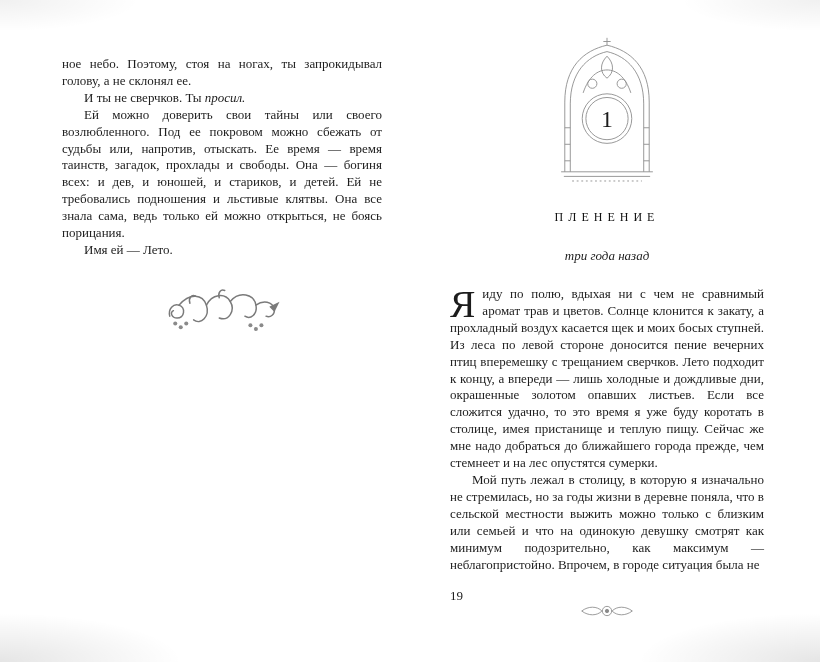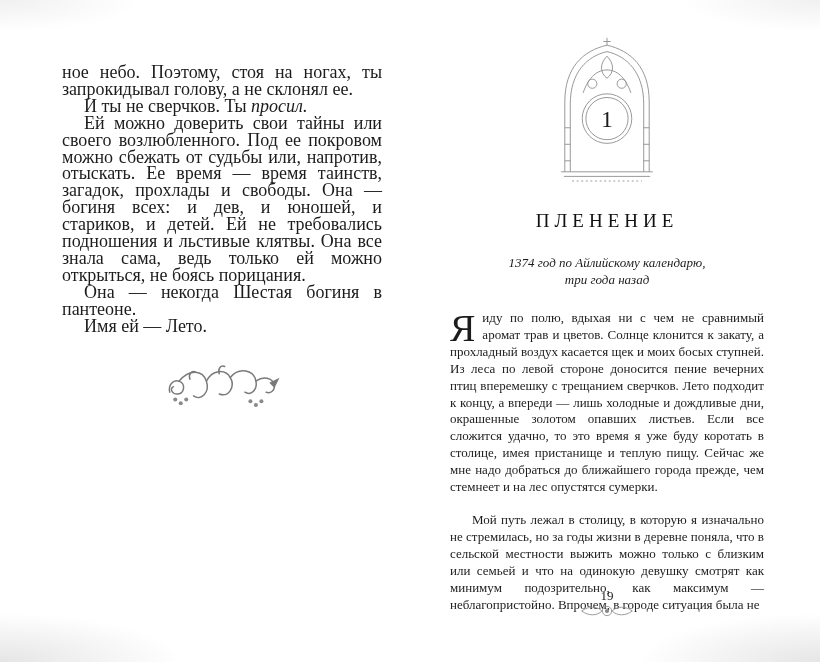--- a/index.html
+++ b/index.html
@@ -13,69 +13,68 @@
   }
   .corner-shade {
     position:absolute; inset:0; pointer-events:none;
     background:
       radial-gradient(ellipse 260px 70px at 0% 100%, rgba(0,0,0,0.10), transparent 70%),
       radial-gradient(ellipse 260px 70px at 100% 100%, rgba(0,0,0,0.10), transparent 70%),
       radial-gradient(ellipse 200px 45px at 0% 0%, rgba(0,0,0,0.06), transparent 70%),
       radial-gradient(ellipse 200px 45px at 100% 0%, rgba(0,0,0,0.06), transparent 70%);
   }
   .page-left {
-    position:absolute; left:62px; top:64px; width:320px;
-    font-size:18px; line-height:16.9px; text-align:justify;
+    position:absolute; left:62px; top:56px; width:320px;
+    font-size:13px; line-height:16.9px; text-align:justify;
   }
   .page-right {
     position:absolute; left:450px; top:36px; width:314px;
   }
   p { margin:0; text-indent:22px; }
   p.noindent { text-indent:0; }
   em { }
   .ornament-wrap { text-align:center; margin-top:26px; }
   .arch-wrap { text-align:center; }
   .chapter-title {
-    text-align:center; font-size:19px; letter-spacing:5px;
+    text-align:center; font-size:12px; letter-spacing:5px;
     font-weight:normal; margin:14px 0 0 0; color:#111;
   }
   .epigraph {
     text-align:center; font-style:italic; font-size:13px;
     line-height:17px; margin-top:22px;
   }
   .body-text {
     margin-top:22px; font-size:13px; line-height:16.9px; text-align:justify;
   }
-  .body-text p + p { margin-top:16px; }
+  .body-text p + p { margin-top:0; }
   .dropcap {
     float:left; font-size:38px; line-height:30px;
     padding:3px 7px 0 0; font-style:normal;
   }
   .page-number {
     position:absolute; left:450px; width:314px; top:588px;
-    text-align:center; font-size:13px;
+    text-align:left; font-size:13px;
   }
   .footer-ornament {
     position:absolute; left:450px; width:314px; top:603px;
     text-align:center;
   }
   svg text {
     font-family:"Liberation Serif", serif;
   }
 </style>
 </head>
 <body>
 
 <div class="corner-shade"></div>
 
 <div class="page-left">
   <p class="noindent">ное небо. Поэтому, стоя на ногах, ты запрокидывал голову, а не склонял ее.</p>
   <p><span>И ты не сверчков. Ты </span><em>просил.</em></p>
   <p>Ей можно доверить свои тайны или своего возлюбленного. Под ее покровом можно сбежать от судьбы или, напротив, отыскать. Ее время — время таинств, загадок, прохлады и свободы. Она — богиня всех: и дев, и юношей, и стариков, и детей. Ей не требовались подношения и льстивые клятвы. Она все знала сама, ведь только ей можно открыться, не боясь порицания.</p>
-  <p>Она — некогда Шестая богиня в пантеоне.</p>
   <p>Имя ей — Лето.</p>
 
   <div class="ornament-wrap">
     <svg viewBox="0 0 130 60" width="120" height="55" aria-hidden="true">
       <g fill="none" stroke="#7a7a7a" stroke-width="1.6" stroke-linecap="round">
         <path d="M8,34 C6,26 12,20 18,22 C26,25 24,36 16,36 C10,36 8,30 12,28"></path>
         <path d="M18,22 C30,8 44,10 48,22 C52,34 42,44 34,38"></path>
         <path d="M48,22 C54,10 68,8 74,18 C80,28 72,40 62,36"></path>
         <path d="M74,18 C84,6 100,10 102,22 C104,32 96,38 90,34"></path>
         <path d="M102,22 C110,16 120,18 122,26 C123,32 118,36 113,34"></path>
@@ -112,21 +111,20 @@
         <path d="M10,148 L110,148 M13,153 L107,153"></path>
         <path d="M22,158 L98,158" stroke-dasharray="2,3"></path>
       </g>
       <text x="60" y="99" text-anchor="middle" font-size="26" fill="#1c1c1c">1</text>
     </svg>
   </div>
 
   <h1 class="chapter-title">ПЛЕНЕНИЕ</h1>
 
   <div class="epigraph">
-    <div>1374 год по Айлийскому календарю,</div>
     <div>три года назад</div>
   </div>
 
   <div class="body-text">
     <p class="noindent"><span class="dropcap">Я</span><span>иду по полю, вдыхая ни с чем не сравнимый аромат трав и цветов. Солнце клонится к закату, а прохладный воздух касается щек и моих босых ступней. Из леса по левой стороне доносится пение вечерних птиц вперемешку с трещанием сверчков. Лето подходит к концу, а впереди — лишь холодные и дождливые дни, окрашенные золотом опавших листьев. Если все сложится удачно, то это время я уже буду коротать в столице, имея пристанище и теплую пищу. Сейчас же мне надо добраться до ближайшего города прежде, чем стемнеет и на лес опустятся сумерки.</span></p>
     <p>Мой путь лежал в столицу, в которую я изначально не стремилась, но за годы жизни в деревне поняла, что в сельской местности выжить можно только с близким или семьей и что на одинокую девушку смотрят как минимум подозрительно, как максимум — неблагопристойно. Впрочем, в городе ситуация была не</p>
   </div>
 </div>
 
 <div class="page-number">19</div>

